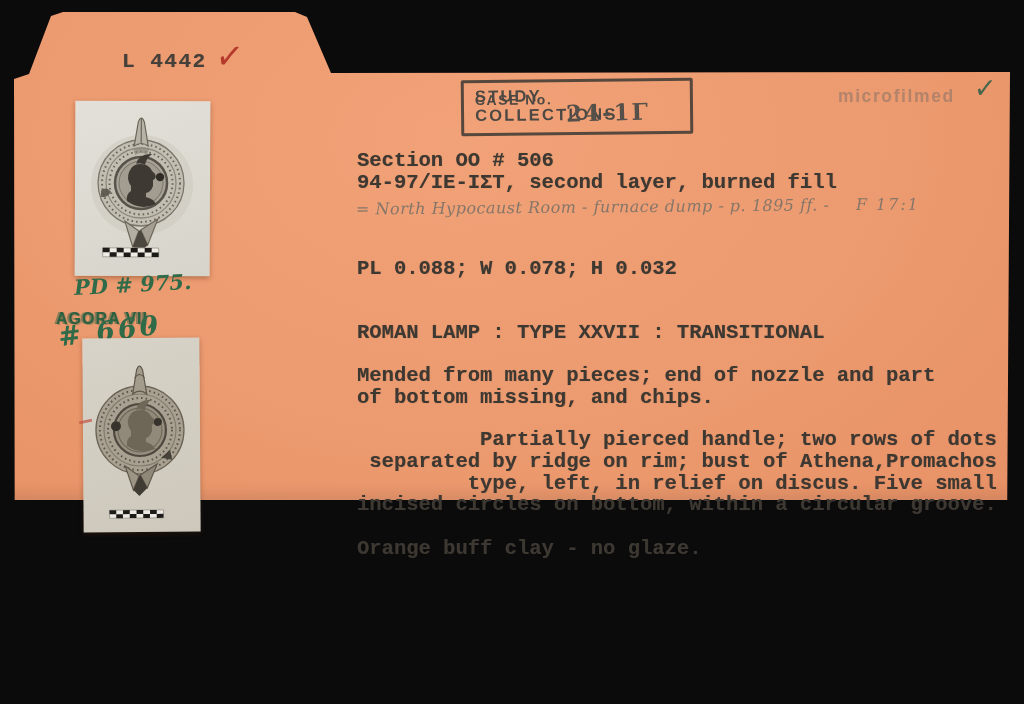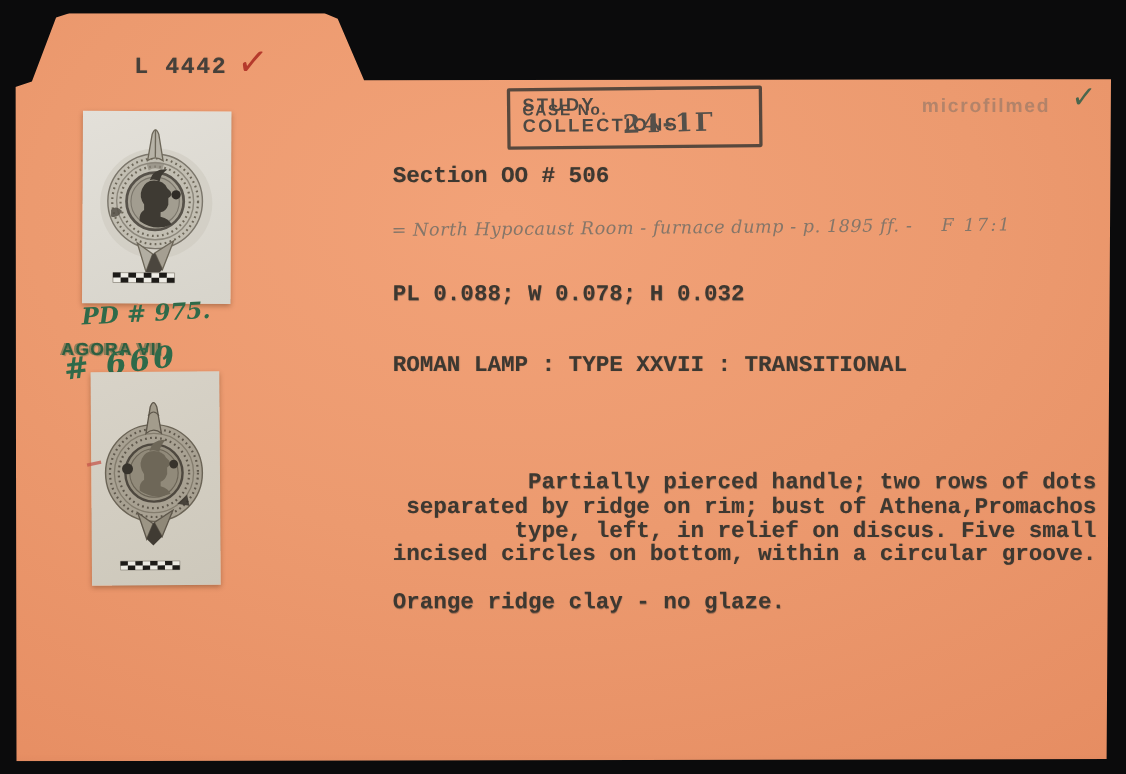--- a/index.html
+++ b/index.html
@@ -1,16 +1,16 @@
 <!DOCTYPE html>
 <html><head>
 <meta charset="utf-8">
 <style>
   html,body{margin:0;padding:0;background:#0b0b0c;width:1024px;height:704px;overflow:hidden;}
-  .stage{position:relative;width:1024px;height:704px;background:#0b0b0c;font-family:"Liberation Sans",sans-serif;}
+  .stage{position:relative;width:1024px;height:500px;background:#0b0b0c;font-family:"Liberation Sans",sans-serif;}
 
   
   .card{
     position:absolute;inset:0;
     clip-path:polygon(15px 692px,14px 79px,29px 74px,51px 16px,63px 12px,295px 12px,307px 17px,331px 73px,1010px 72px,1006px 690px);
     background:radial-gradient(ellipse 900px 620px at 45% 28%, #f2a278 0%, #ec9a6f 48%, #e68d62 100%);
     box-shadow:inset 0 3px 8px rgba(255,255,255,.14), inset 0 -6px 14px rgba(0,0,0,.10);
   }
 
   .abs{position:absolute;}
@@ -158,28 +158,31 @@
           <rect x="32.7" y="176" width="6.7" height="4" fill="#1d1b18"></rect>
             <rect x="46.2" y="176" width="6.7" height="4" fill="#1d1b18"></rect>
           <rect x="59.7" y="176" width="6.7" height="4" fill="#1d1b18"></rect>
             <rect x="73.2" y="176" width="6.7" height="4" fill="#1d1b18"></rect>
         </g>
       </svg>
     </div>
     <div class="abs red-scratch"></div>
 
     <div class="abs typed" style="left:357px;top:150px;">Section OO # 506</div>
+    <div class="abs typed" style="left:357px;top:172px;">94-97/IE-IΣT, second layer, burned fill</div>
 
     <div class="abs" style="left:356px;top:197px;white-space:nowrap;transform:rotate(-.5deg);">
       <span class="pencil">= North Hypocaust Room - furnace dump - p. 1895 ff. -</span>
       <span class="pencil" style="margin-left:22px;letter-spacing:2px;">F 17:1</span>
     </div>
 
     <div class="abs typed" style="left:357px;top:258px;">PL 0.088; W 0.078; H 0.032</div>
     <div class="abs typed" style="left:357px;top:322px;">ROMAN LAMP : TYPE XXVII : TRANSITIONAL</div>
+    <div class="abs typed" style="left:357px;top:365px;">Mended from many pieces; end of nozzle and part
+of bottom missing, and chips.</div>
     <div class="abs typed" style="left:357px;top:429px;text-align:right;">Partially pierced handle; two rows of dots
 separated by ridge on rim; bust of Athena,Promachos
 type, left, in relief on discus.  Five small
 incised circles on bottom, within a circular groove.</div>
-    <div class="abs typed" style="left:357px;top:538px;">Orange ridge clay - no glaze.</div>
+    <div class="abs typed" style="left:357px;top:538px;">Orange buff clay - no glaze.</div>
 
   </div>
 </div>
 
 </body></html>

